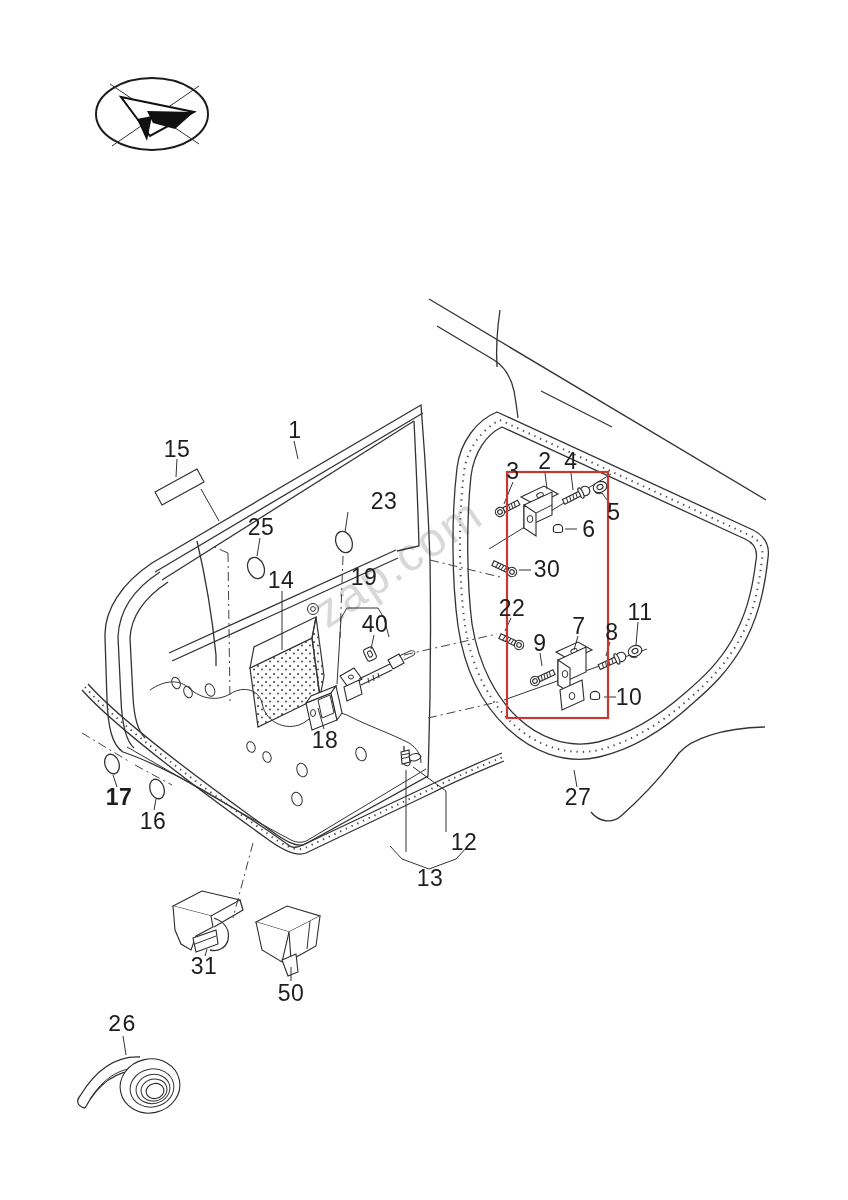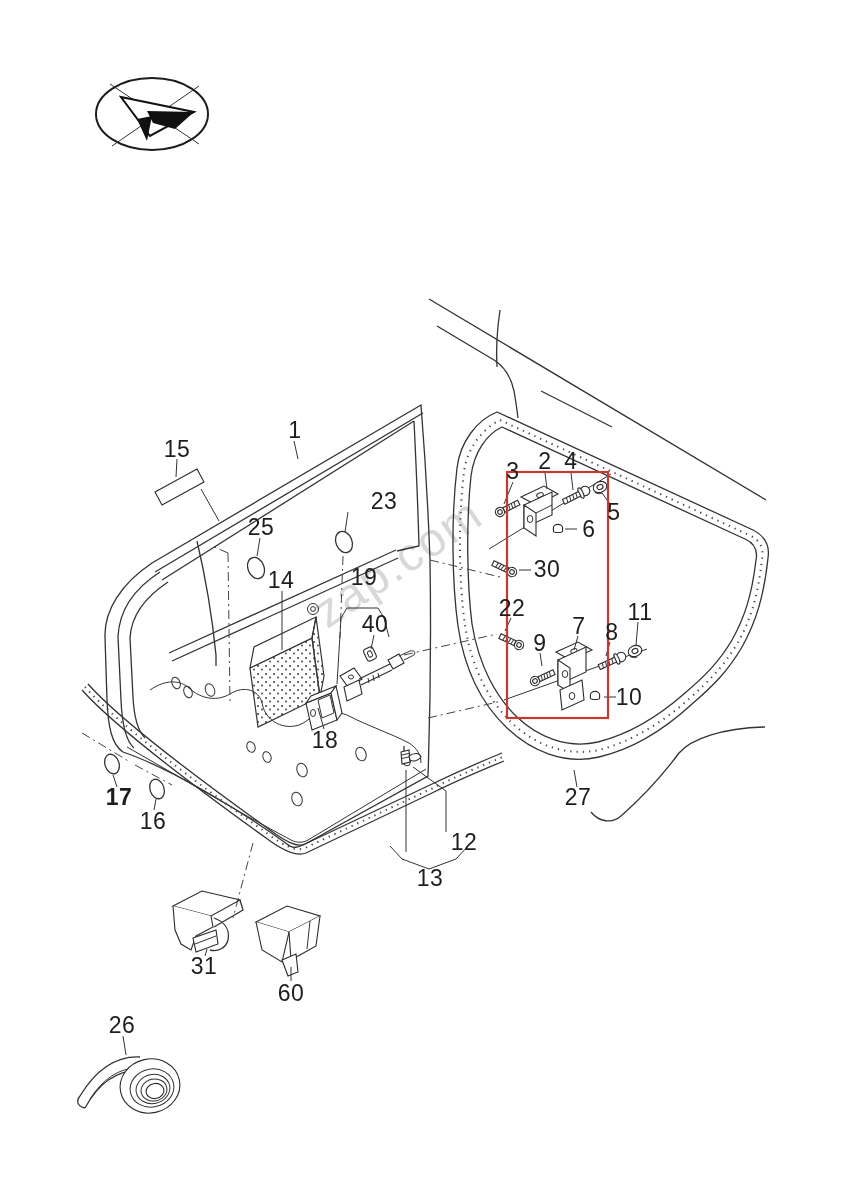--- a/index.html
+++ b/index.html
@@ -268,18 +268,18 @@
       <div class="callout" style="left: 177px; top: 449px;">15</div>
       <div class="callout" style="left: 153px; top: 821px;">16</div>
       <div class="callout" style="left: 119px; top: 797px; font-weight: bold;">17</div>
       <div class="callout" style="left: 325px; top: 740px;">18</div>
       <div class="callout" style="left: 364px; top: 577px;">19</div>
       <div class="callout" style="left: 375px; top: 624px;">40</div>
       <div class="callout" style="left: 547px; top: 569px;">30</div>
       <div class="callout" style="left: 512px; top: 608px;">22</div>
       <div class="callout" style="left: 348px; top: 501px; margin-left: 36px;">23</div>
       <div class="callout" style="left: 261px; top: 527px;">25</div>
-      <div class="callout" style="left: 122px; top: 1025px;">26</div>
+      <div class="callout" style="left: 122px; top: 1025px; font-family: Liberation Mono, monospace;">26</div>
       <div class="callout" style="left: 578px; top: 797px;">27</div>
-      <div class="callout" style="left: 291px; top: 993px;">60</div>
+      <div class="callout" style="left: 291px; top: 993px;">50</div>
       <div class="callout" style="left: 204px; top: 966px;">31</div>
     </div>
 </div>
 
 </body></html>

